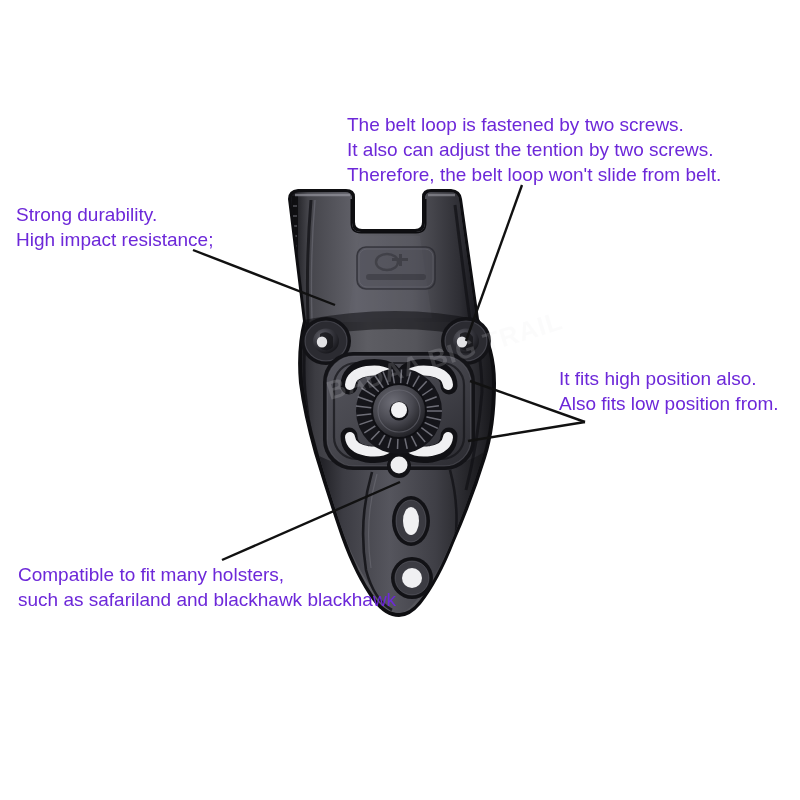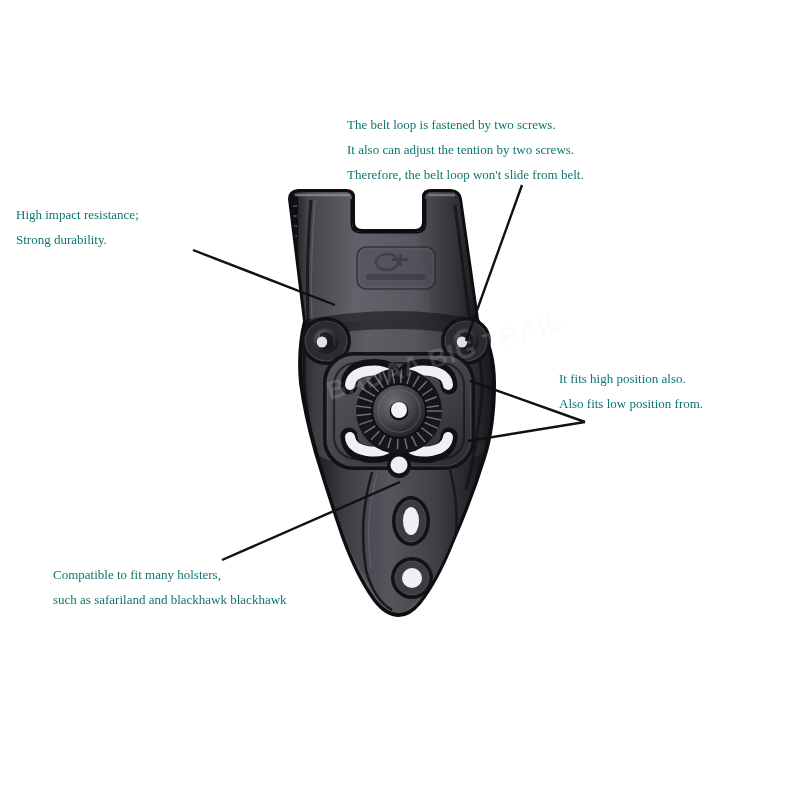--- a/index.html
+++ b/index.html
@@ -10,31 +10,31 @@
   #page {
     position: relative;
     width: 800px;
     height: 800px;
     background: #ffffff;
     overflow: hidden;
     font-family: "Liberation Sans", sans-serif;
   }
   .annotation {
     position: absolute;
-    color: #0f766e;
-    font-size: 13px;
+    color: #6d28d9;
+    font-size: 19px;
     line-height: 25px;
     white-space: nowrap;
-    font-family: Liberation Serif, serif;
+    font-family: Liberation Sans, sans-serif;
   }
   .annotation .line { display: block; }
   #ann-belt-loop   { left: 347px; top: 112px; }
   #ann-impact      { left: 16px;  top: 202px; }
   #ann-position    { left: 559px; top: 366px; }
-  #ann-compatible  { left: 18px;  top: 562px; margin-left: 35px; }
+  #ann-compatible  { left: 18px;  top: 562px; }
   #product-svg {
     position: absolute;
     left: 0;
     top: 0;
   }
 </style>
 </head>
 <body>
 
 <div id="page">
@@ -337,22 +337,22 @@
     </g>
   </svg>
 
   <div class="annotation" id="ann-belt-loop">
     <span class="line">The belt loop is fastened by two screws.</span>
     <span class="line">It also can adjust the tention by two screws.</span>
     <span class="line">Therefore, the belt loop won't slide from belt.</span>
   </div>
 
   <div class="annotation" id="ann-impact">
+    <span class="line">Strong durability.</span>
     <span class="line">High impact resistance;</span>
-    <span class="line">Strong durability.</span>
   </div>
 
   <div class="annotation" id="ann-position">
     <span class="line">It fits high position also.</span>
     <span class="line">Also fits low position from.</span>
   </div>
 
   <div class="annotation" id="ann-compatible">
     <span class="line">Compatible to fit many holsters,</span>
     <span class="line">such as safariland and blackhawk blackhawk</span>

